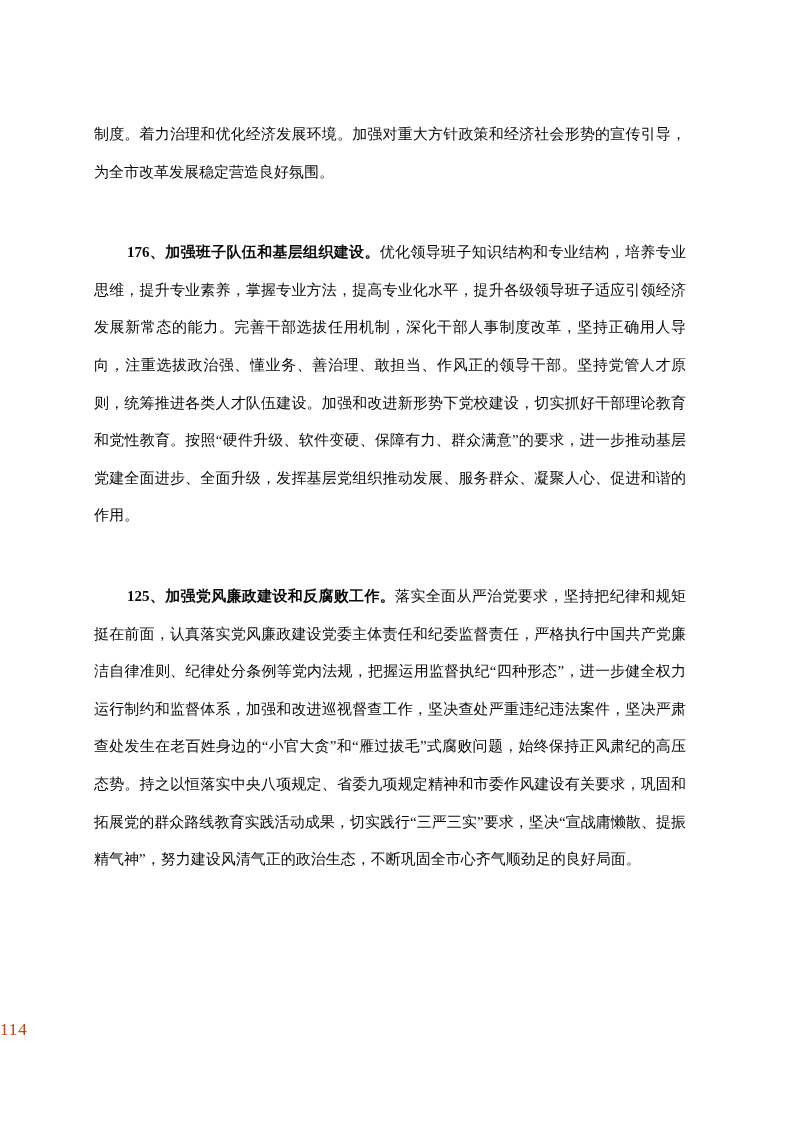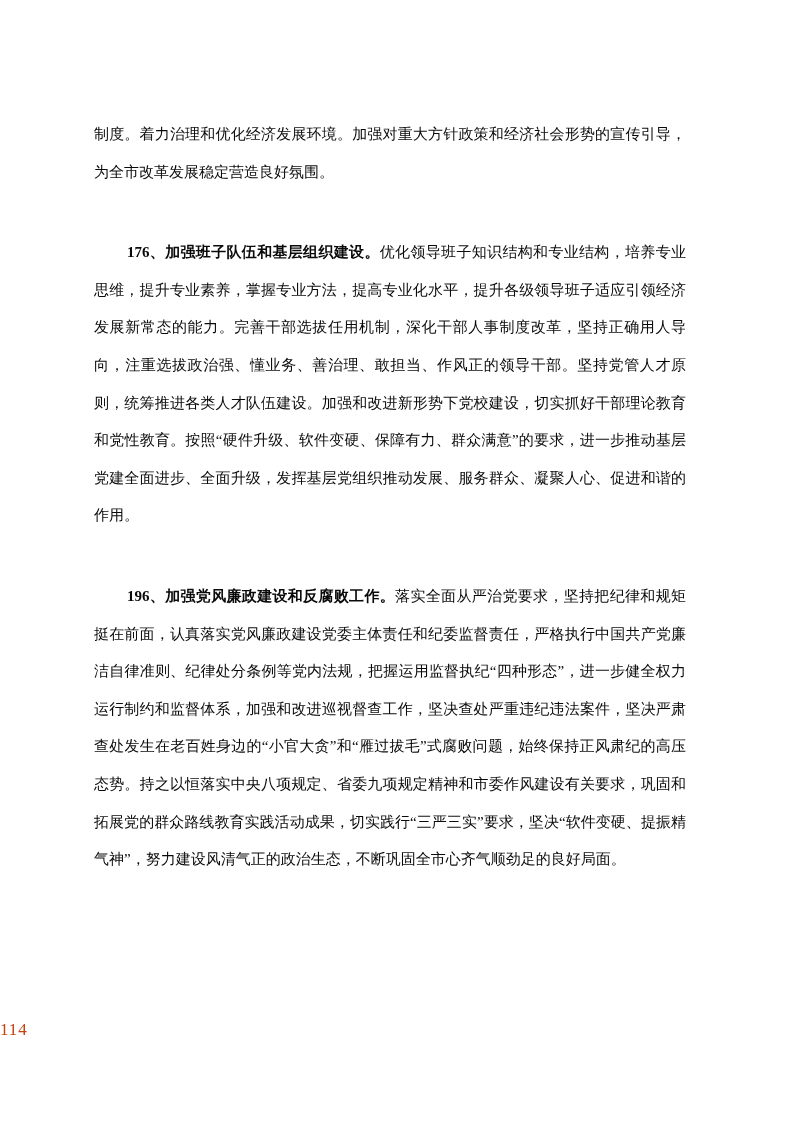--- a/index.html
+++ b/index.html
@@ -50,18 +50,18 @@
 </head>
 <body>
 
 <div class="page">
   <div class="content">
 
     <p><span>制度。着力治理和优化经济发展环境。加强对重大方针政策和经济社会形势的宣传引导，为全市改革发展稳定营造良好氛围。</span></p>
 
     <p class="indent"><span class="heading">176、加强班子队伍和基层组织建设。</span><span>优化领导班子知识结构和专业结构，培养专业思维，提升专业素养，掌握专业方法，提高专业化水平，提升各级领导班子适应引领经济发展新常态的能力。完善干部选拔任用机制，深化干部人事制度改革，坚持正确用人导向，注重选拔政治强、懂业务、善治理、敢担当、作风正的领导干部。坚持党管人才原则，统筹推进各类人才队伍建设。加强和改进新形势下党校建设，切实抓好干部理论教育和党性教育。按照“硬件升级、软件变硬、保障有力、群众满意”的要求，进一步推动基层党建全面进步、全面升级，发挥基层党组织推动发展、服务群众、凝聚人心、促进和谐的作用。</span></p>
 
-    <p class="indent"><span class="heading">196、加强党风廉政建设和反腐败工作。</span><span>落实全面从严治党要求，坚持把纪律和规矩挺在前面，认真落实党风廉政建设党委主体责任和纪委监督责任，严格执行中国共产党廉洁自律准则、纪律处分条例等党内法规，把握运用监督执纪“四种形态”，进一步健全权力运行制约和监督体系，加强和改进巡视督查工作，坚决查处严重违纪违法案件，坚决严肃查处发生在老百姓身边的“小官大贪”和“雁过拔毛”式腐败问题，始终保持正风肃纪的高压态势。持之以恒落实中央八项规定、省委九项规定精神和市委作风建设有关要求，巩固和拓展党的群众路线教育实践活动成果，切实践行“三严三实”要求，坚决“软件变硬、提振精气神”，努力建设风清气正的政治生态，不断巩固全市心齐气顺劲足的良好局面。</span></p>
+    <p class="indent"><span class="heading">125、加强党风廉政建设和反腐败工作。</span><span>落实全面从严治党要求，坚持把纪律和规矩挺在前面，认真落实党风廉政建设党委主体责任和纪委监督责任，严格执行中国共产党廉洁自律准则、纪律处分条例等党内法规，把握运用监督执纪“四种形态”，进一步健全权力运行制约和监督体系，加强和改进巡视督查工作，坚决查处严重违纪违法案件，坚决严肃查处发生在老百姓身边的“小官大贪”和“雁过拔毛”式腐败问题，始终保持正风肃纪的高压态势。持之以恒落实中央八项规定、省委九项规定精神和市委作风建设有关要求，巩固和拓展党的群众路线教育实践活动成果，切实践行“三严三实”要求，坚决“宣战庸懒散、提振精气神”，努力建设风清气正的政治生态，不断巩固全市心齐气顺劲足的良好局面。</span></p>
 
   </div>
 
   <div class="page-number">114</div>
 </div>
 
 </body></html>

